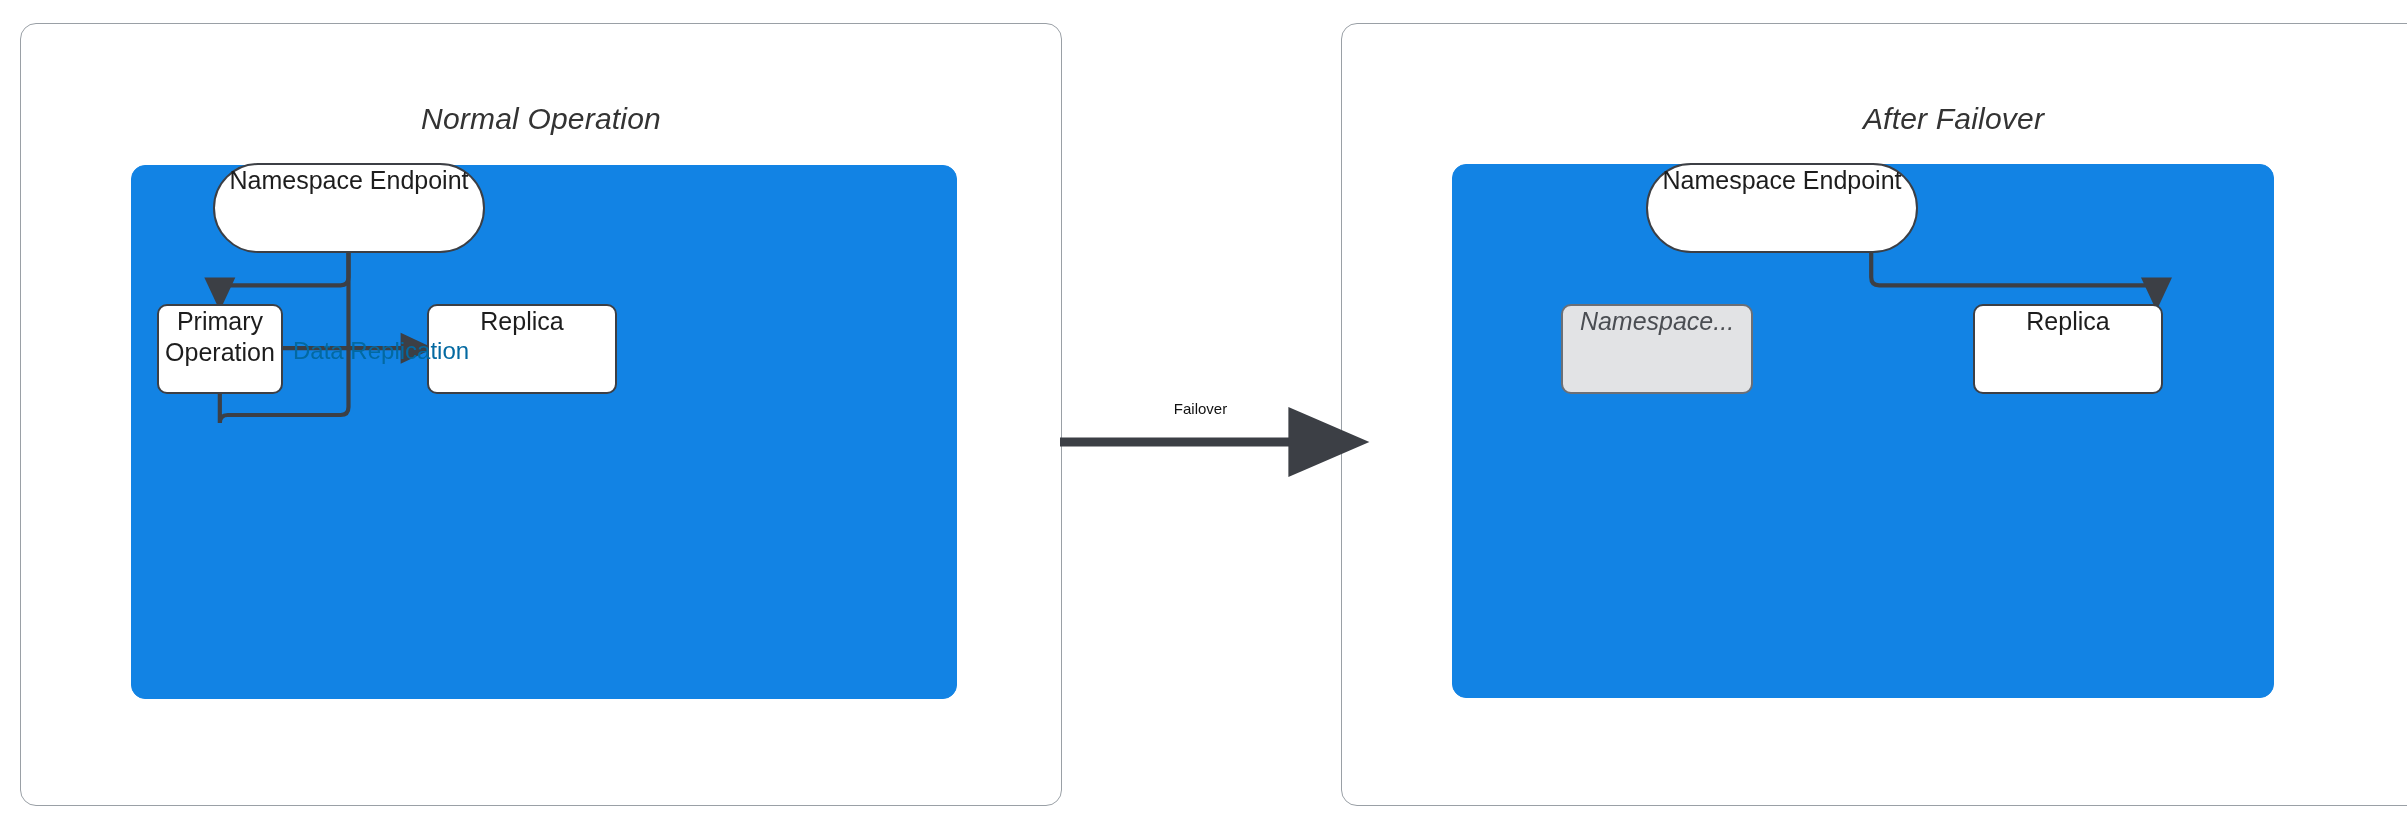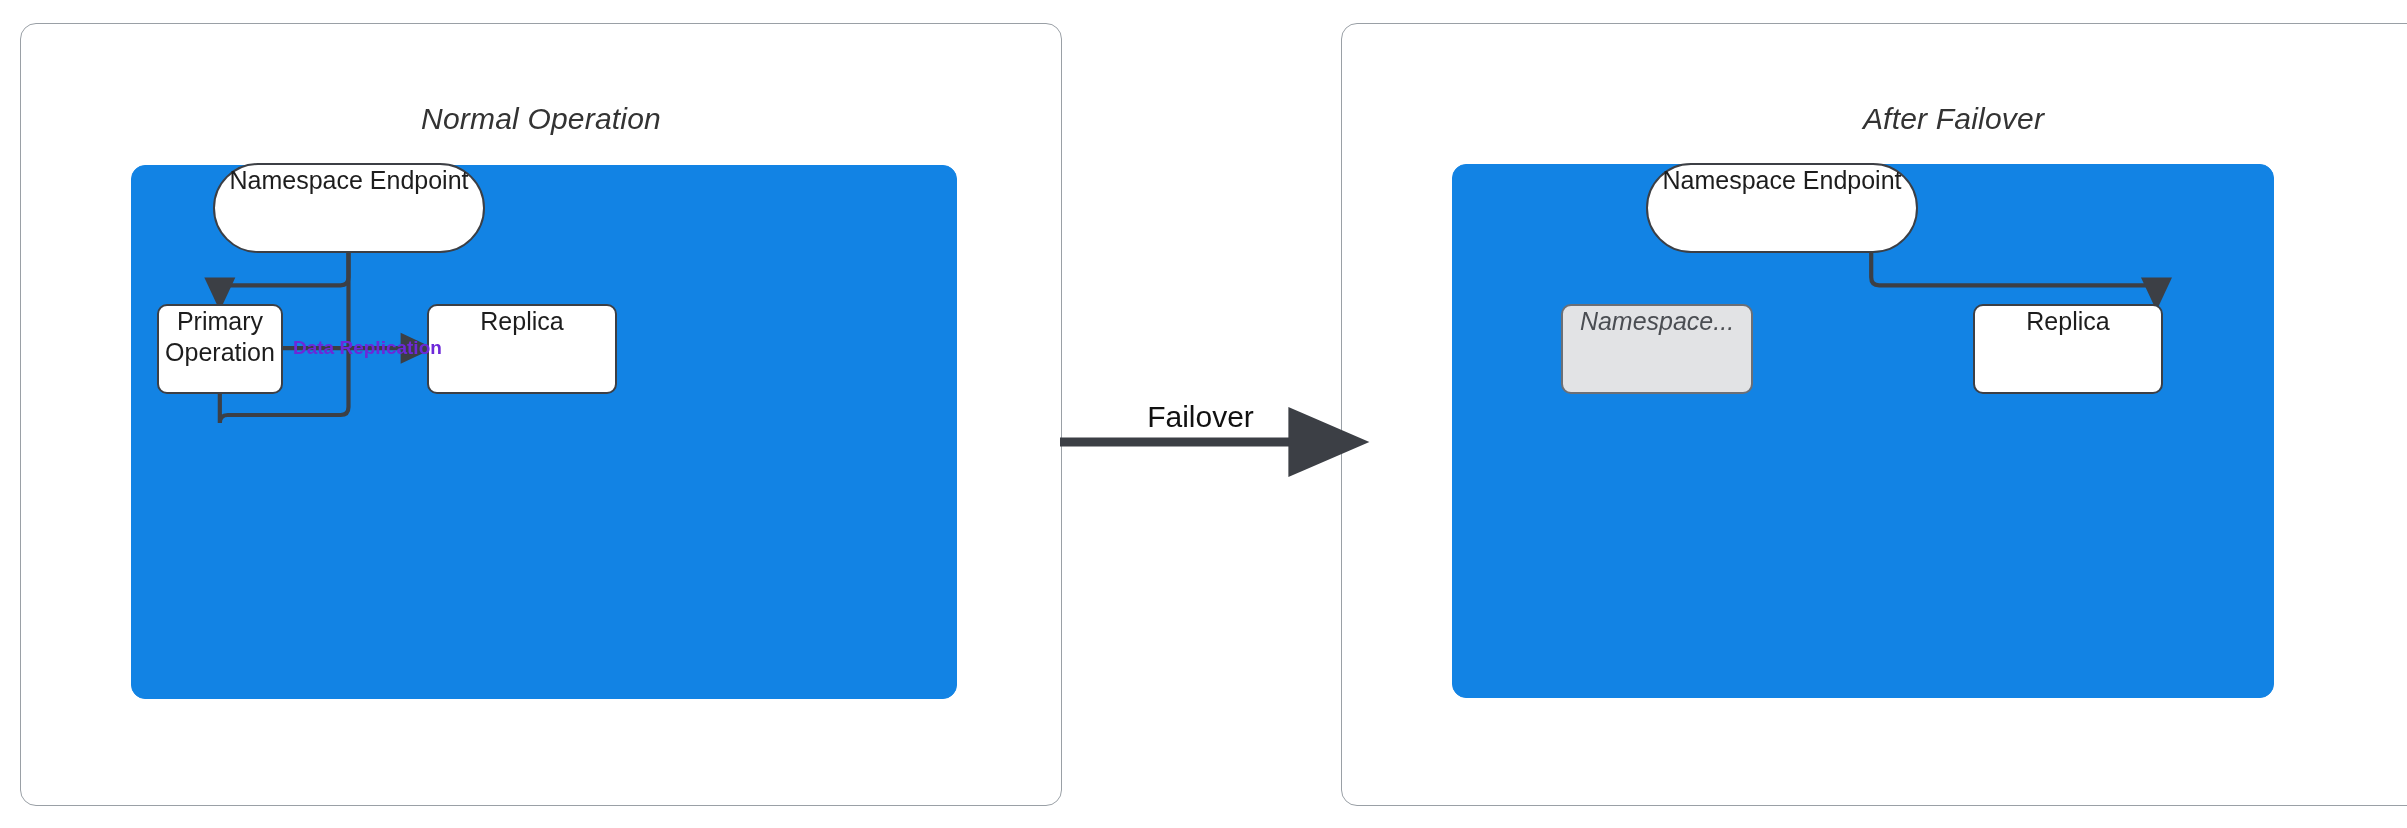--- a/index.html
+++ b/index.html
@@ -107,31 +107,31 @@
     height: 90px;
     overflow: visible;
     z-index: 5;
   }
   .failover-label {
     position: absolute;
     left: 1060px;
     top: 400px;
     width: 281px;
     text-align: center;
-    font-size: 30px;
+    font-size: 15px;
     color: #111111;
     z-index: 6;
   }
 
   
   .edge-label {
     position: absolute;
-    font-size: 19px;
-    font-weight: bold;
-    color: #6d28d9;
+    font-size: 24px;
+    font-weight: normal;
+    color: #0369a1;
     white-space: nowrap;
     z-index: 4;
   }
   #label-data-replication { left: 272px; top: 313px; width: 134px; text-align: center; }
 </style>
 </head>
 <body>
 
 <div id="stage">
 

